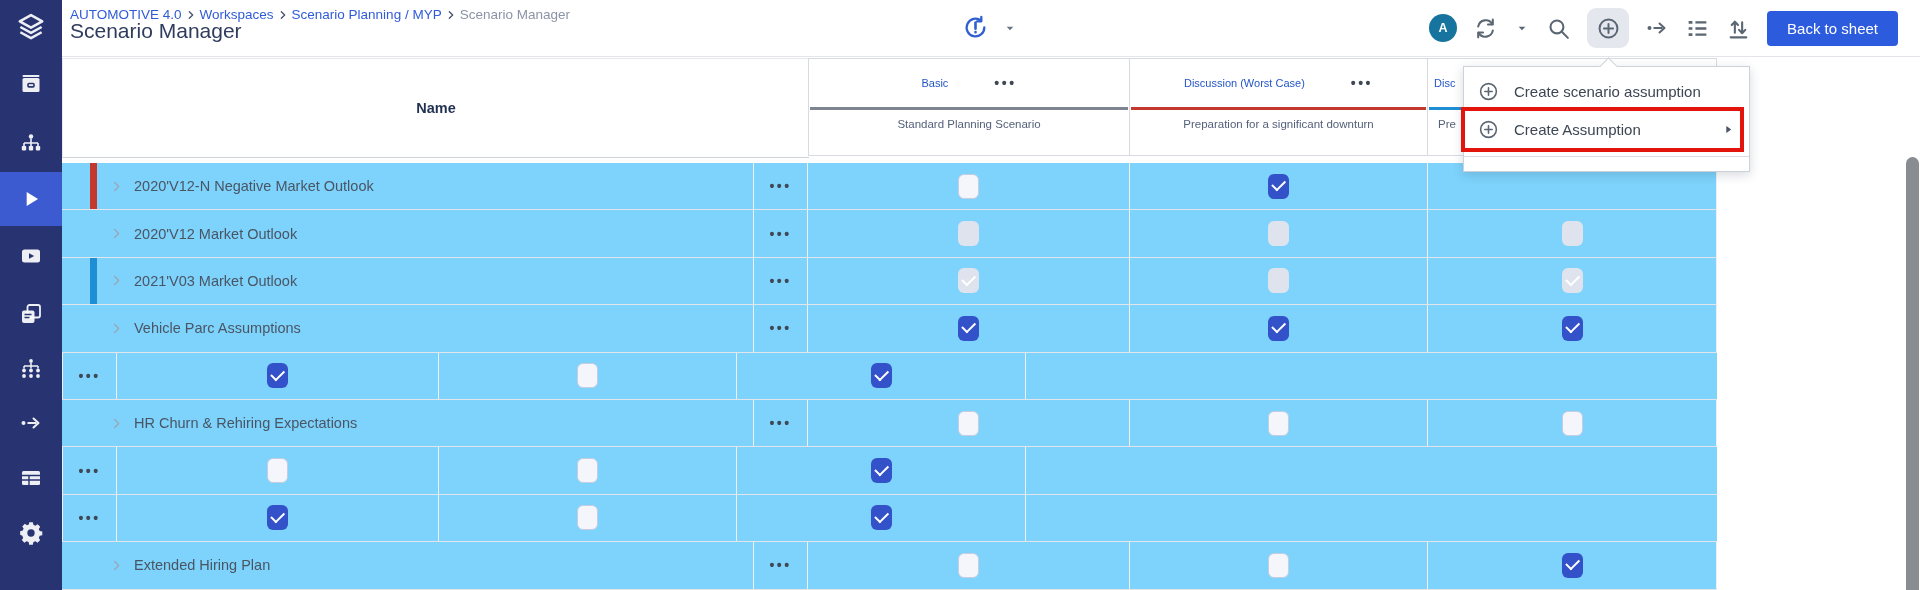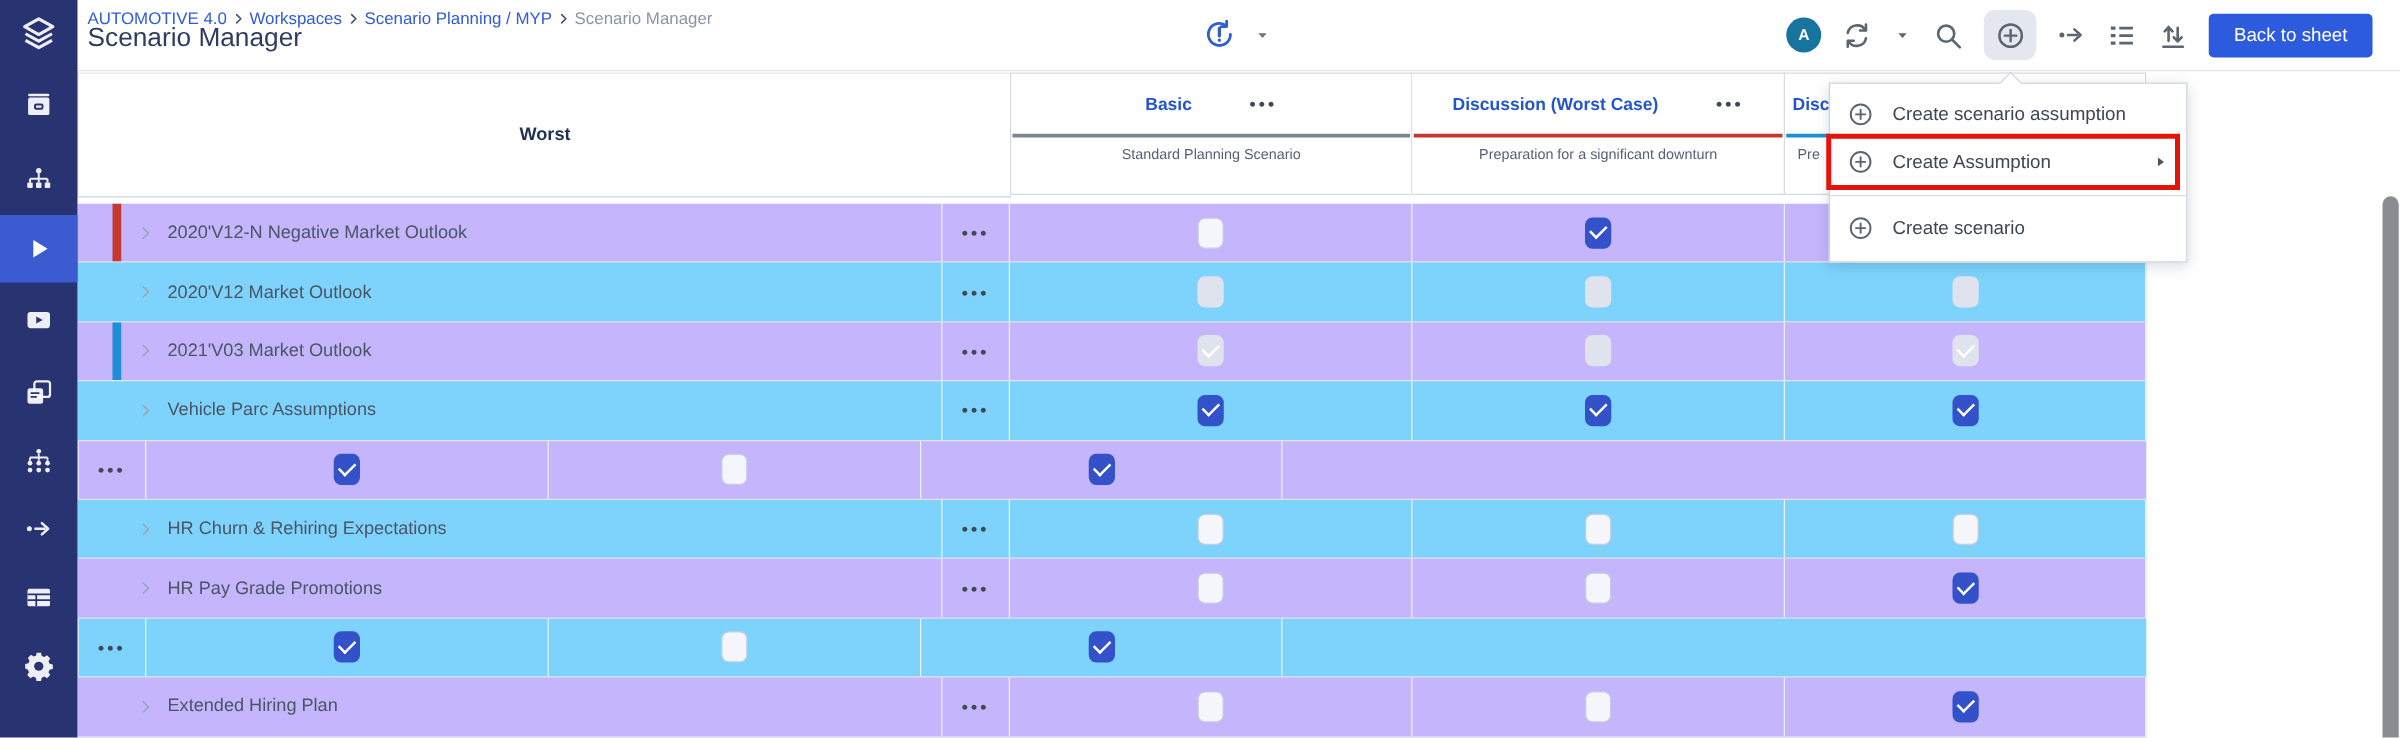--- a/index.html
+++ b/index.html
@@ -32,31 +32,31 @@
   #add-btn{width:42px;height:40px;border-radius:9px;background:#e4e7ee}
   #back-btn{height:35px;padding:0 20px;background:var(--back-blue);color:#fff;font-size:15px;border:none;border-radius:4px;cursor:pointer;font-family:inherit}
 
   
   #table-header{position:absolute;left:62px;top:58px;height:98px;z-index:5}
   #name-head{position:absolute;left:0;top:0;width:746px;height:98px;border-top:1px solid #e6e8ec;border-left:1px solid #e6e8ec;border-bottom:1px solid #cfd4dc;display:flex;align-items:center;justify-content:center;font-weight:700;font-size:14.5px;color:#1f3150;background:#fff}
   #scenario-cols{position:absolute;left:746px;top:0;display:flex;height:98px}
   .sc-col{position:relative;background:#fff;border:1px solid #d7dae1;border-left:none;box-sizing:border-box}
   .sc-col:first-child{border-left:1px solid #d7dae1}
   .sc-title-row{height:48px;display:flex;align-items:center;justify-content:center;gap:46px}
-  .sc-title{color:var(--header-blue);font-weight:700;font-size:14px;white-space:nowrap}
+  .sc-title{color:var(--header-blue);font-weight:400;font-size:11px;white-space:nowrap}
   .sc-bar{height:3px;margin:0 1px}
   .sc-sub{margin-top:8px;text-align:center;font-size:11.5px;color:#55617a;white-space:nowrap;overflow:hidden}
   .sc-col.truncated .sc-title-row{justify-content:flex-start;padding-left:6px}
   .sc-col.truncated .sc-sub{text-align:left;padding-left:10px}
   .dots{color:#3f4956;font-size:14px;letter-spacing:2.5px;font-weight:700;cursor:pointer;white-space:nowrap}
 
   
   #table-body{position:absolute;left:62px;top:163px;width:1655px;z-index:1}
   .t-row{position:relative;height:46.4px;display:flex;border-bottom:1px solid #e3e5ea}
-  .t-row.odd{background:#c4b5fd}
+  .t-row.odd{background:#7dd3fc}
   .t-row.even{background:#7dd3fc}
   .c-name{width:691px;position:relative;display:flex;align-items:center;box-sizing:border-box;cursor:default}
   .row-ind{position:absolute;left:28px;top:0;width:7px;height:100%}
   .row-chevron{margin-left:48px;color:#9aa6b5;display:flex;align-items:center;cursor:pointer}
   .row-name{margin-left:11px;font-size:14.5px;color:#4a5564;white-space:nowrap}
   .c-dots{width:55px;display:flex;align-items:center;justify-content:center;border-left:1px solid #eef0f3;border-right:1px solid #eef0f3;box-sizing:border-box}
   .c-check{display:flex;align-items:center;justify-content:center;border-right:1px solid #eef0f3;box-sizing:border-box}
 
   .cb{width:21px;height:25px;border-radius:6px;position:relative;cursor:pointer;box-sizing:border-box}
   .cb.unchecked{background:#f4f6fb;border:1px solid #c6cde0}
@@ -262,21 +262,21 @@
           <path d="M8.5 16V5.5M8.5 5.5 5.5 8.7M8.5 5.5l3 3.2" fill="none" stroke="currentColor" stroke-width="2" stroke-linecap="round" stroke-linejoin="round"></path>
           <path d="M15.5 6v10.5M15.5 16.5l-3-3.2M15.5 16.5l3-3.2" fill="none" stroke="currentColor" stroke-width="2" stroke-linecap="round" stroke-linejoin="round"></path>
           <path d="M4.5 20.5h15" stroke="currentColor" stroke-width="2" stroke-linecap="round"></path>
         </svg>
       </span>
     <button id="back-btn">Back to sheet</button>
   </div>
 </header>
 
 <div id="table-header">
-  <div id="name-head">Worst</div>
+  <div id="name-head">Name</div>
   <div id="scenario-cols">
       <div class="sc-col" style="width: 322px;">
         <div class="sc-title-row">
           <span class="sc-title">Basic</span>
           <span class="dots">•••</span>
         </div>
         <div class="sc-bar" style="background:#7E8590"></div>
         <div class="sc-sub">Standard Planning Scenario</div>
       </div>
       <div class="sc-col" style="width: 298px;">
@@ -416,28 +416,20 @@
         <div class="cb unchecked"></div>
       </div>
       <div class="c-check" style="width: 298px;">
         <div class="cb unchecked"></div>
       </div>
       <div class="c-check" style="width: 289px;">
         <div class="cb unchecked"></div>
       </div>
     </div>
     <div class="t-row odd">
-      <div class="c-name">
-        <span class="row-chevron">
-          <svg viewBox="0 0 24 24" width="13" height="13">
-            <path d="M8.5 4.5 16 12l-7.5 7.5" fill="none" stroke="currentColor" stroke-width="2.4" stroke-linecap="round" stroke-linejoin="round"></path>
-          </svg>
-        </span>
-        <span class="row-name">HR Pay Grade Promotions</span>
-      </div>
       <div class="c-dots">
         <span class="dots">•••</span>
       </div>
       <div class="c-check" style="width: 322px;">
         <div class="cb unchecked"></div>
       </div>
       <div class="c-check" style="width: 298px;">
         <div class="cb unchecked"></div>
       </div>
       <div class="c-check" style="width: 289px;">
@@ -504,25 +496,16 @@
           </svg>
         </span>
         <span>Create Assumption</span>
         <span class="mi-sub">
           <svg viewBox="0 0 24 24" width="13" height="13">
             <path d="M8 5.5 17 12l-9 6.5Z" fill="currentColor"></path>
           </svg>
         </span>
       </div>
       <div class="menu-sep"></div>
-      <div class="menu-item">
-        <span class="mi-icon">
-          <svg viewBox="0 0 24 24" width="21" height="21">
-            <circle cx="12" cy="12" r="9" fill="none" stroke="currentColor" stroke-width="1.8"></circle>
-            <path d="M12 7.8v8.4M7.8 12h8.4" stroke="currentColor" stroke-width="1.8" stroke-linecap="round"></path>
-          </svg>
-        </span>
-        <span>Create scenario</span>
-      </div>
     </div>
 </div>
 
 <div id="annotation-box"></div>
 
 </body></html>

